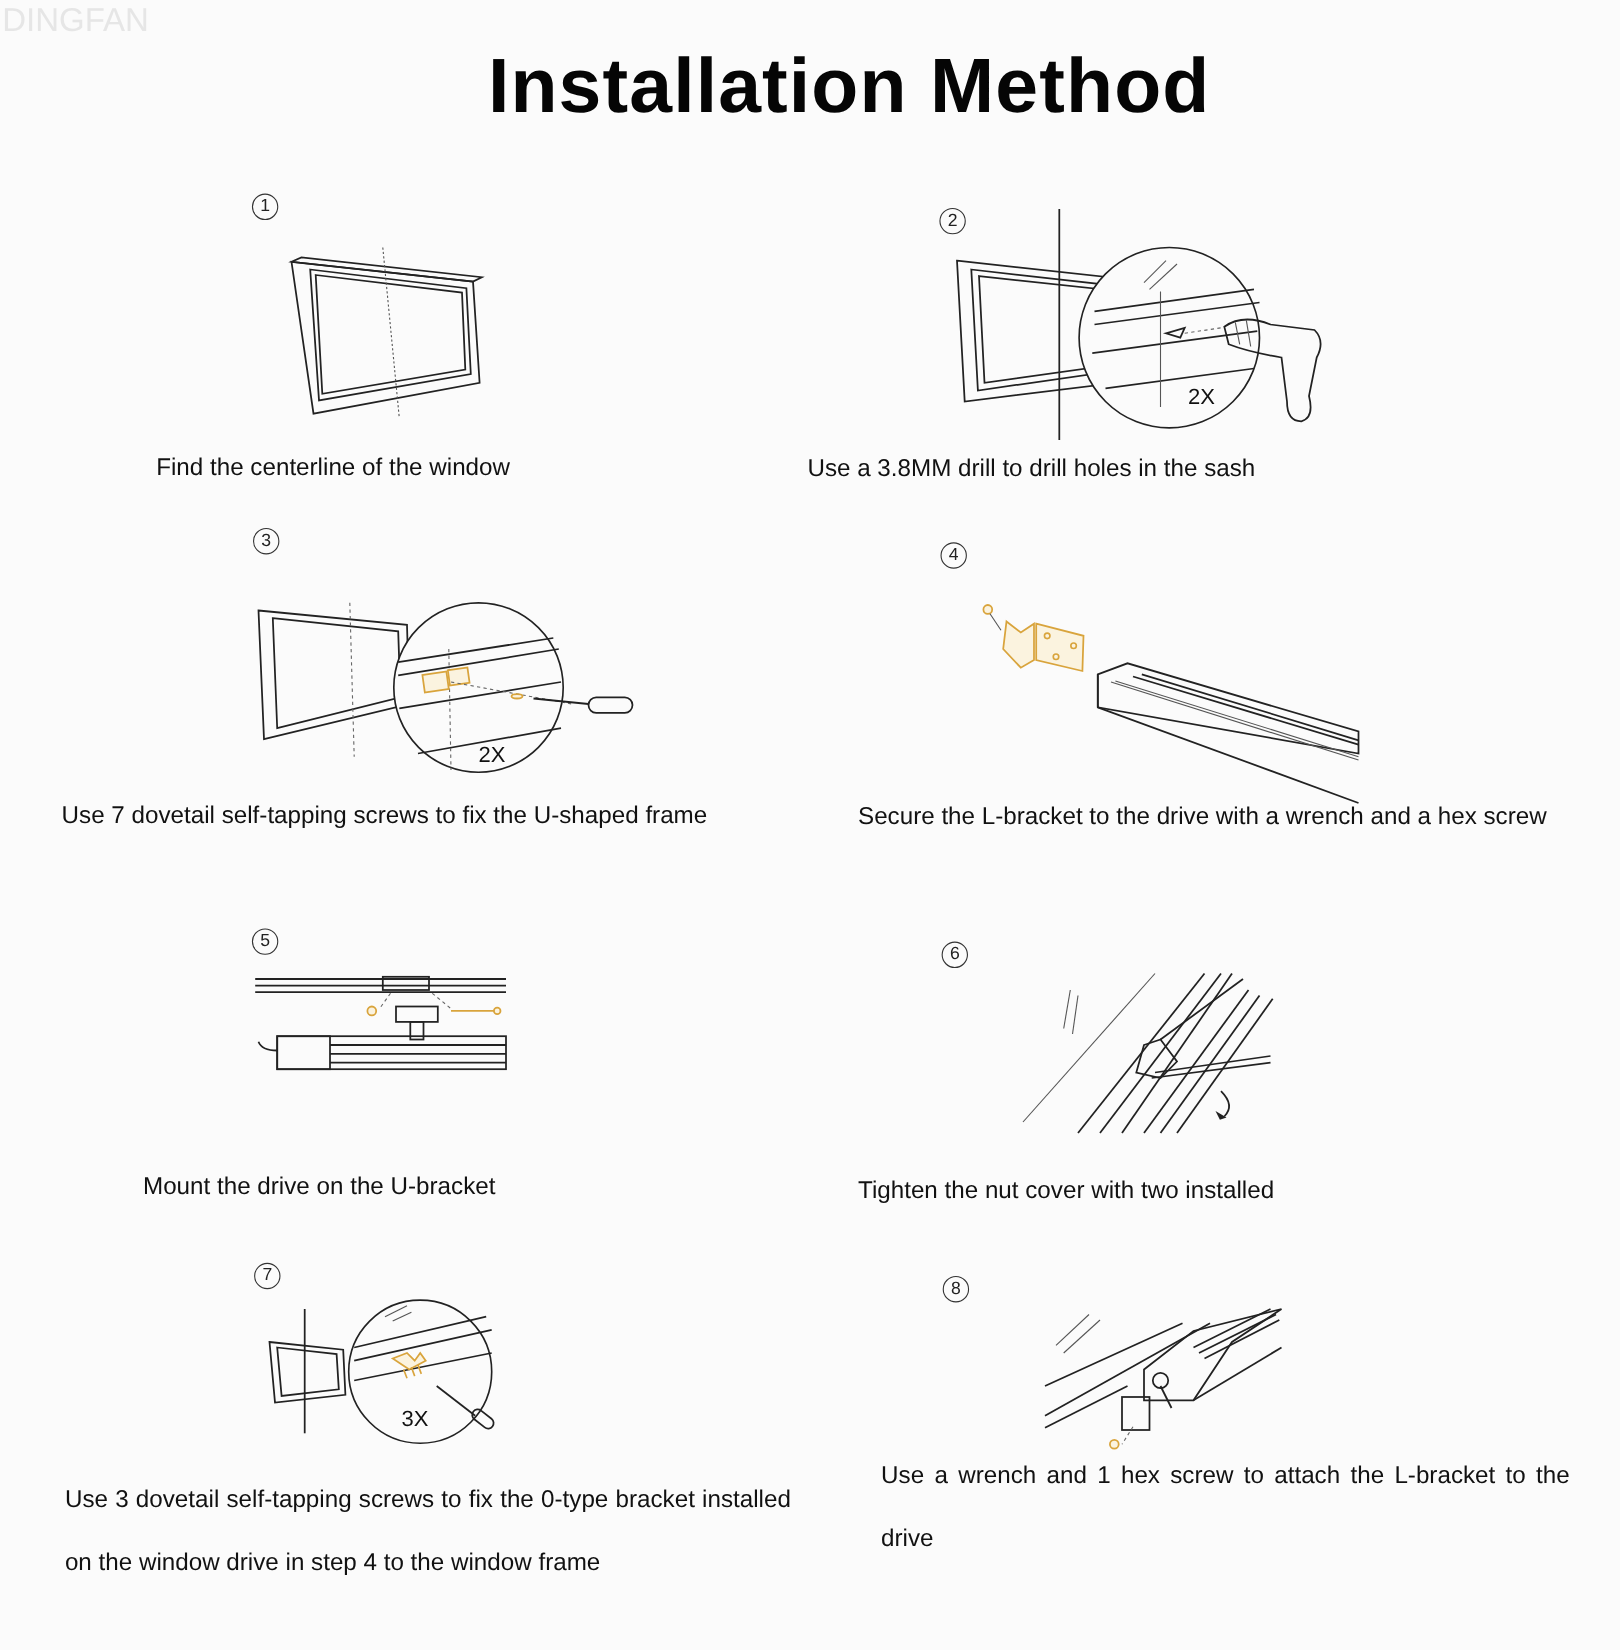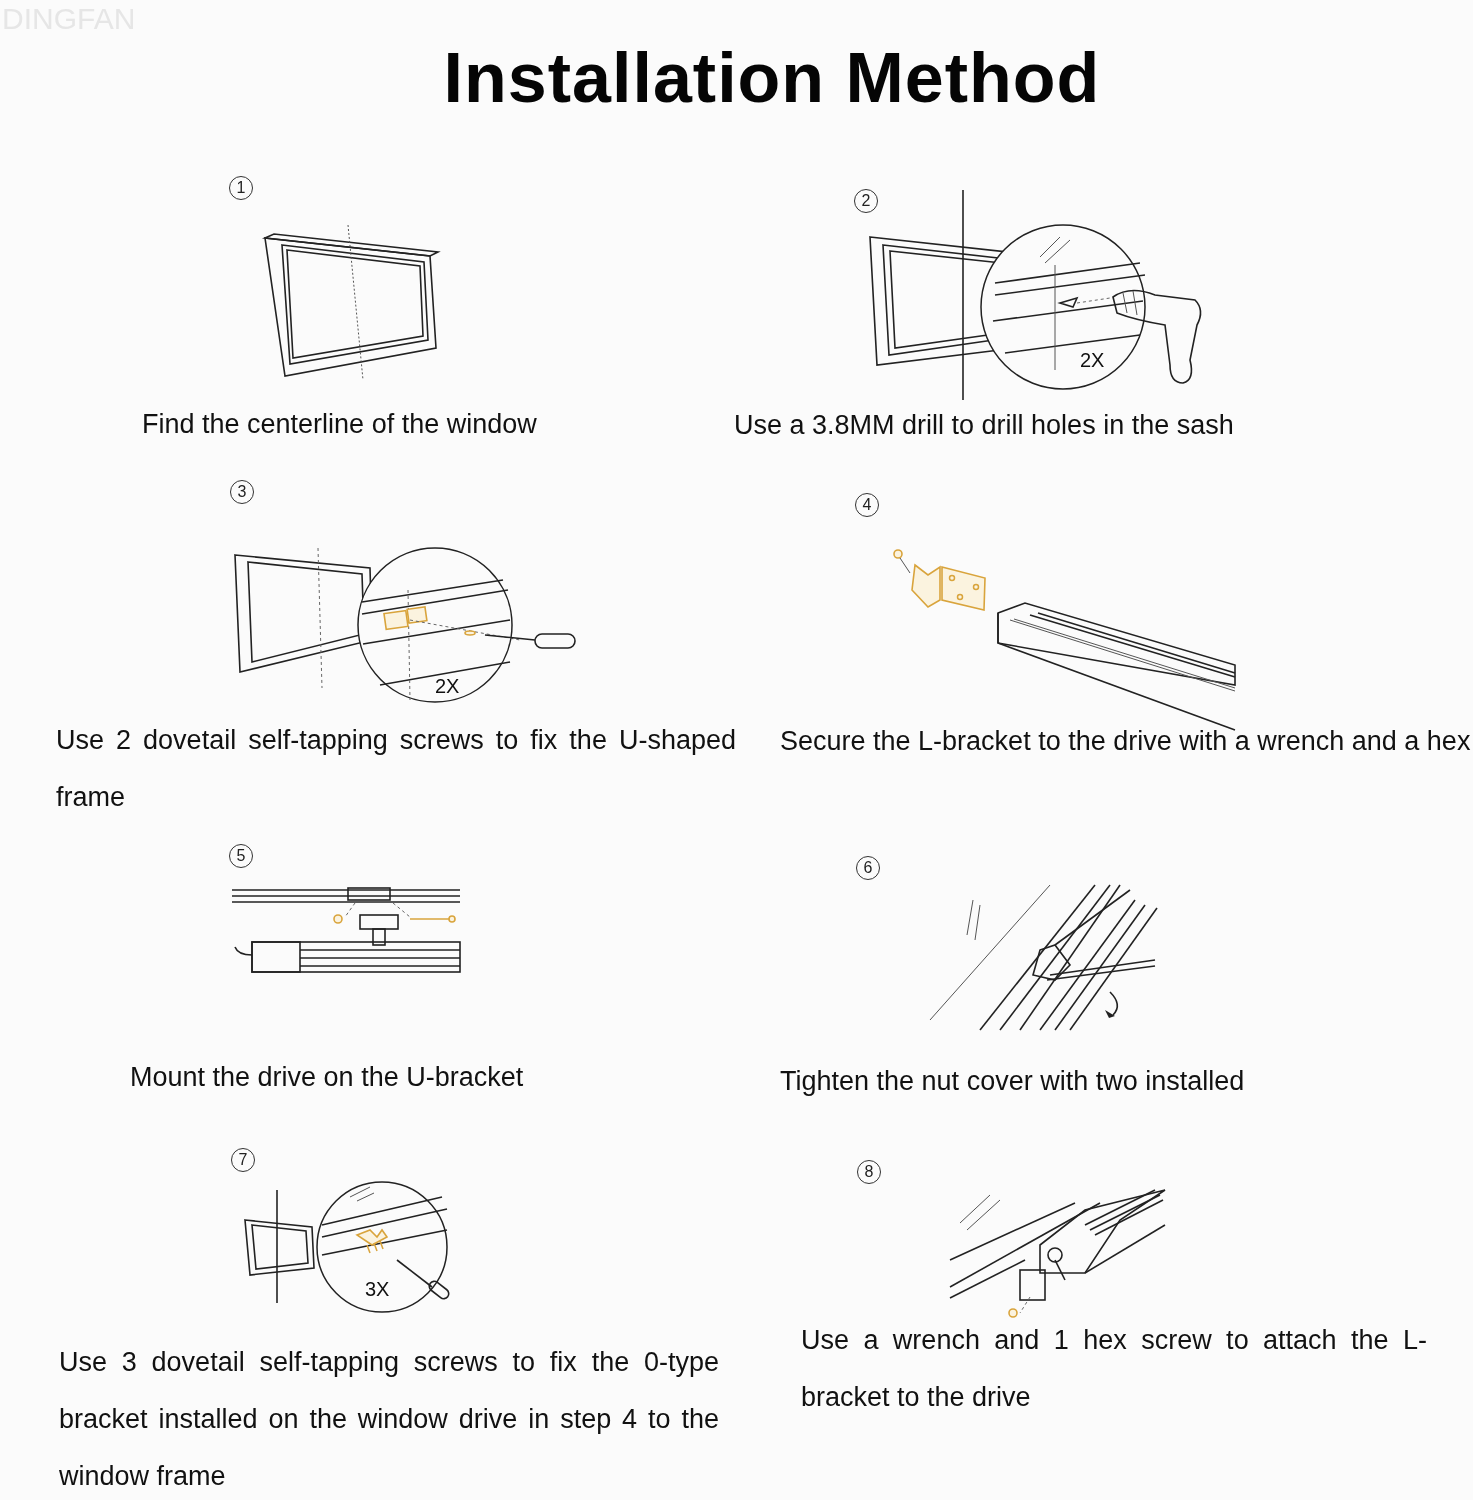--- a/index.html
+++ b/index.html
@@ -2,21 +2,21 @@
 <html><head>
 <meta charset="utf-8">
 <style>
   html, body { margin:0; padding:0; }
   body { width:1473px; height:1500px; background:#fbfbfb; position:relative; overflow:hidden;
          font-family:"Liberation Sans", sans-serif; color:#111; }
   .abs { position:absolute; }
   .watermark { left:2px; top:2px; font-size:30px; color:#e6e6e6; letter-spacing:0px; }
   .title { left:0; width:1448px; top:38px; text-align:center; font-size:70px; font-weight:bold; color:#050505; letter-spacing:1px;padding-left:48px; }
   .num { width:22px; height:22px; border:1.5px solid #333; border-radius:50%; font-size:16px; line-height:22px; text-align:center; color:#222; box-sizing:content-box; }
-  .cap { font-size:27px; color:#111; line-height:57px; white-space:nowrap; }
+  .cap { font-size:22px; color:#111; line-height:57px; white-space:nowrap; }
   .cap.justify { white-space:normal; text-align:justify; text-align-last:left; }
   svg { position:absolute; overflow:visible; }
   svg .ln { stroke:#222; stroke-width:1.6; fill:none; }
   svg .thin { stroke:#555; stroke-width:1; fill:none; }
   svg .dash { stroke:#666; stroke-width:1; fill:none; stroke-dasharray:3 3; }
   svg .gold { stroke:#d9a43c; stroke-width:1.6; fill:#fbf3df; }
   svg .goldln { stroke:#d9a43c; stroke-width:1.5; fill:none; }
   svg .circ { stroke:#222; stroke-width:1.5; fill:#fbfbfb; }
   svg text { font-family:"Liberation Sans", sans-serif; fill:#111; }
 </style>
@@ -71,21 +71,21 @@
   <line class="ln" x1="150" y1="145" x2="280" y2="122"></line>
   <line class="dash" x1="178" y1="50" x2="180" y2="160"></line>
   <rect class="gold" x="155" y="72" width="22" height="16" transform="rotate(-8 166 80)"></rect>
   <rect class="gold" x="178" y="68" width="18" height="14" transform="rotate(-8 187 75)"></rect>
   <line class="dash" x1="180" y1="80" x2="290" y2="100"></line>
   <ellipse class="gold" cx="240" cy="93" rx="5" ry="2"></ellipse>
   <line class="ln" x1="255" y1="95" x2="305" y2="100"></line>
   <rect class="ln" x="305" y="94" width="40" height="14" rx="7" fill="#fbfbfb"></rect>
   <text x="205" y="153" font-size="20">2X</text>
 </svg>
-<div class="abs cap justify" style="left:56px;top:712px;width:680px;">Use 2 dovetail self-tapping screws to fix the U-shaped frame</div>
+<div class="abs cap justify" style="left:56px;top:712px;width:680px;">Use 7 dovetail self-tapping screws to fix the U-shaped frame</div>
 
 <div class="abs num" style="left:855px;top:493px;">4</div>
 <svg style="left:890px;top:545px;" width="360" height="185">
   <circle class="gold" cx="8" cy="9" r="4"></circle>
   <line class="thin" x1="10" y1="13" x2="20" y2="28"></line>
   <path class="gold" d="M25,20 L38,30 L50,22 L50,55 L38,62 L22,45 Z"></path>
   <path class="gold" d="M52,22 L95,33 L94,65 L52,55 Z"></path>
   <circle class="goldln" cx="62" cy="33" r="2.5"></circle>
   <circle class="goldln" cx="86" cy="42" r="2.5"></circle>
   <circle class="goldln" cx="70" cy="52" r="2.5"></circle>

